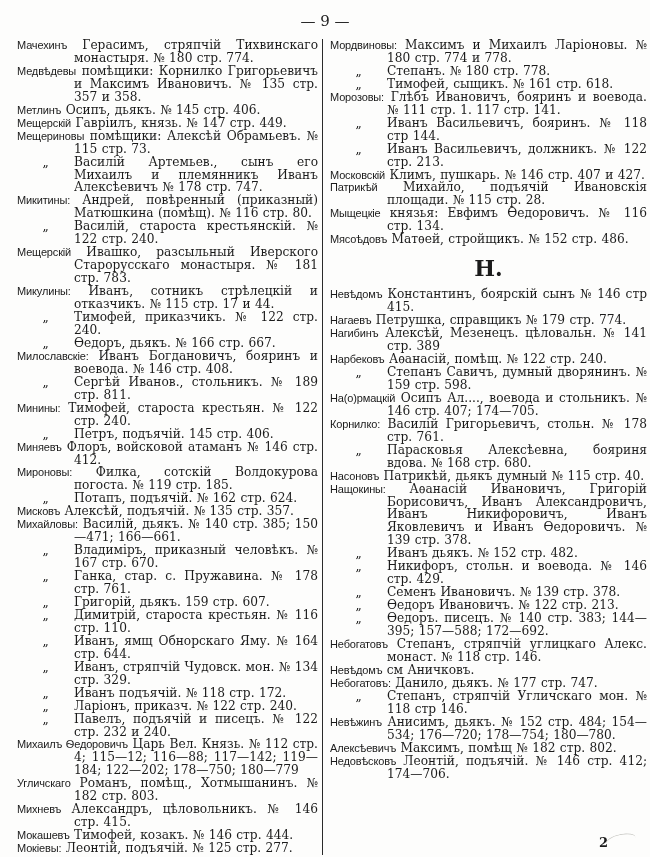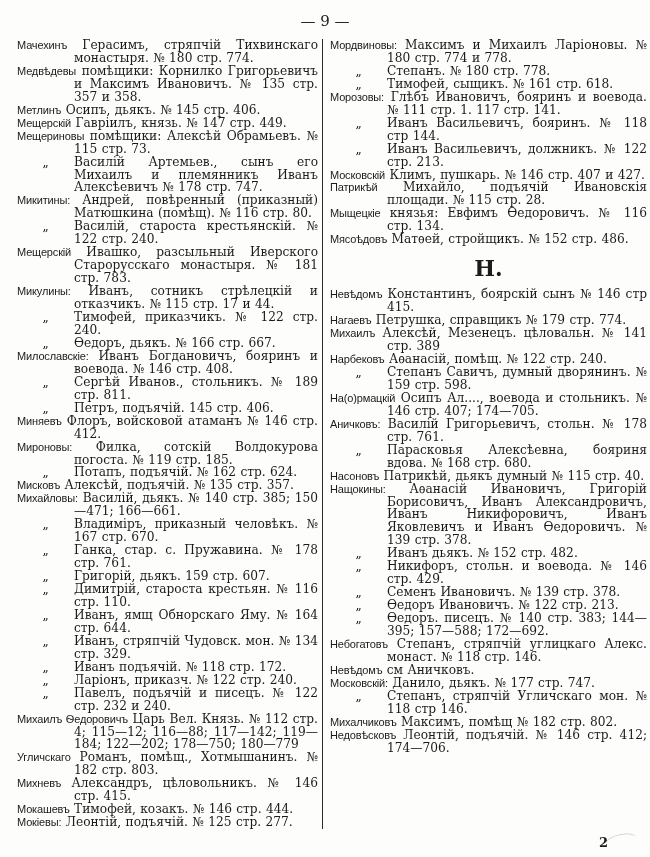--- a/index.html
+++ b/index.html
@@ -96,20 +96,21 @@
         <div class="entry"><span class="h">Мещериновы</span> помѣщики: Алексѣй Обрамьевъ. № 115 стр. 73.</div>
         <div class="entry"><span class="ditto-sp">„</span>Василій Артемьев., сынъ его Михаилъ и племянникъ Иванъ Алексѣевичъ № 178 стр. 747.</div>
         <div class="entry"><span class="h">Микитины:</span> Андрей, повѣренный (приказный) Матюшкина (помѣщ). № 116 стр. 80.</div>
         <div class="entry"><span class="ditto-sp">„</span>Василій, староста крестьянскій. № 122 стр. 240.</div>
         <div class="entry"><span class="h">Мещерскій</span> Ивашко, разсыльный Иверского Старорусскаго монастыря. № 181 стр. 783.</div>
         <div class="entry"><span class="h">Микулины:</span> Иванъ, сотникъ стрѣлецкій и отказчикъ. № 115 стр. 17 и 44.</div>
         <div class="entry"><span class="ditto-sp">„</span>Тимофей, приказчикъ. № 122 стр. 240.</div>
         <div class="entry"><span class="ditto-sp">„</span>Ѳедоръ, дьякъ. № 166 стр. 667.</div>
         <div class="entry"><span class="h">Милославскіе:</span> Иванъ Богдановичъ, бояринъ и воевода. № 146 стр. 408.</div>
         <div class="entry"><span class="ditto-sp">„</span>Сергѣй Иванов., стольникъ. № 189 стр. 811.</div>
+        <div class="entry"><span class="h">Минины:</span> Тимофей, староста крестьян. № 122 стр. 240.</div>
         <div class="entry"><span class="ditto-sp">„</span>Петръ, подъячій. 145 стр. 406.</div>
         <div class="entry"><span class="h">Миняевъ</span> Флоръ, войсковой атаманъ № 146 стр. 412.</div>
         <div class="entry"><span class="h">Мироновы:</span> Филка, сотскій Волдокурова погоста. № 119 стр. 185.</div>
         <div class="entry"><span class="ditto-sp">„</span>Потапъ, подъячій. № 162 стр. 624.</div>
         <div class="entry"><span class="h">Мисковъ</span> Алексѣй, подъячій. № 135 стр. 357.</div>
         <div class="entry"><span class="h">Михайловы:</span> Василій, дьякъ. № 140 стр. 385; 150—471; 166—661.</div>
         <div class="entry"><span class="ditto-sp">„</span>Владиміръ, приказный человѣкъ. № 167 стр. 670.</div>
         <div class="entry"><span class="ditto-sp">„</span>Ганка, стар. с. Пружавина. № 178 стр. 761.</div>
         <div class="entry"><span class="ditto-sp">„</span>Григорій, дьякъ. 159 стр. 607.</div>
         <div class="entry"><span class="ditto-sp">„</span>Димитрій, староста крестьян. № 116 стр. 110.</div>
@@ -131,36 +132,37 @@
         <div class="entry"><span class="h">Морозовы:</span> Глѣбъ Ивановичъ, бояринъ и воевода. № 111 стр. 1. 117 стр. 141.</div>
         <div class="entry"><span class="ditto-sp">„</span>Иванъ Васильевичъ, бояринъ. № 118 стр 144.</div>
         <div class="entry"><span class="ditto-sp">„</span>Иванъ Васильевичъ, должникъ. № 122 стр. 213.</div>
         <div class="entry"><span class="h">Московскій</span> Климъ, пушкарь. № 146 стр. 407 и 427.</div>
         <div class="entry"><span class="h">Патрикѣй</span> Михайло, подъячій Ивановскія площади. № 115 стр. 28.</div>
         <div class="entry"><span class="h">Мыщецкіе</span> князья: Евфимъ Ѳедоровичъ. № 116 стр. 134.</div>
         <div class="entry"><span class="h">Мясоѣдовъ</span> Матѳей, стройщикъ. № 152 стр. 486.</div>
         <div class="section-head">Н.</div>
         <div class="entry"><span class="h">Невѣдомъ</span> Константинъ, боярскій сынъ № 146 стр 415.</div>
         <div class="entry"><span class="h">Нагаевъ</span> Петрушка, справщикъ № 179 стр. 774.</div>
-        <div class="entry"><span class="h">Михаилъ</span> Алексѣй, Мезенецъ. цѣловальн. № 141 стр. 389</div>
+        <div class="entry"><span class="h">Нагибинъ</span> Алексѣй, Мезенецъ. цѣловальн. № 141 стр. 389</div>
         <div class="entry"><span class="h">Нарбековъ</span> Аѳанасій, помѣщ. № 122 стр. 240.</div>
         <div class="entry"><span class="ditto-sp">„</span>Степанъ Савичъ, думный дворянинъ. № 159 стр. 598.</div>
         <div class="entry"><span class="h">На(о)рмацкій</span> Осипъ Ал...., воевода и стольникъ. № 146 стр. 407; 174—705.</div>
-        <div class="entry"><span class="h">Аничковъ:</span> Василій Григорьевичъ, стольн. № 178 стр. 761.</div>
+        <div class="entry"><span class="h">Корнилко:</span> Василій Григорьевичъ, стольн. № 178 стр. 761.</div>
         <div class="entry"><span class="ditto-sp">„</span>Парасковья Алексѣевна, бояриня вдова. № 168 стр. 680.</div>
         <div class="entry"><span class="h">Насоновъ</span> Патрикѣй, дьякъ думный № 115 стр. 40.</div>
         <div class="entry"><span class="h">Нащокины:</span> Аѳанасій Ивановичъ, Григорій Борисовичъ, Иванъ Александровичъ, Иванъ Никифоровичъ, Иванъ Яковлевичъ и Иванъ Ѳедоровичъ. № 139 стр. 378.</div>
         <div class="entry"><span class="ditto-sp">„</span>Иванъ дьякъ. № 152 стр. 482.</div>
         <div class="entry"><span class="ditto-sp">„</span>Никифоръ, стольн. и воевода. № 146 стр. 429.</div>
         <div class="entry"><span class="ditto-sp">„</span>Семенъ Ивановичъ. № 139 стр. 378.</div>
         <div class="entry"><span class="ditto-sp">„</span>Ѳедоръ Ивановичъ. № 122 стр. 213.</div>
         <div class="entry"><span class="ditto-sp">„</span>Ѳедоръ. писецъ. № 140 стр. 383; 144—395; 157—588; 172—692.</div>
         <div class="entry"><span class="h">Небогатовъ</span> Степанъ, стряпчій углицкаго Алекс. монаст. № 118 стр. 146.</div>
         <div class="entry"><span class="h">Невѣдомъ</span> см Аничковъ.</div>
-        <div class="entry"><span class="h">Московскій:</span> Данило, дьякъ. № 177 стр. 747.</div>
+        <div class="entry"><span class="h">Небогатовъ:</span> Данило, дьякъ. № 177 стр. 747.</div>
         <div class="entry"><span class="ditto-sp">„</span>Степанъ, стряпчій Угличскаго мон. № 118 стр 146.</div>
-        <div class="entry"><span class="h">Михалчиковъ</span> Максимъ, помѣщ № 182 стр. 802.</div>
+        <div class="entry"><span class="h">Невѣжинъ</span> Анисимъ, дьякъ. № 152 стр. 484; 154—534; 176—720; 178—754; 180—780.</div>
+        <div class="entry"><span class="h">Алексѣевичъ</span> Максимъ, помѣщ № 182 стр. 802.</div>
         <div class="entry"><span class="h">Недовѣсковъ</span> Леонтій, подъячій. № 146 стр. 412; 174—706.</div>
       </div>
   </div>
   <div class="sig">2</div>
   <div class="smudge"></div>
 </div>
 
 </body></html>

